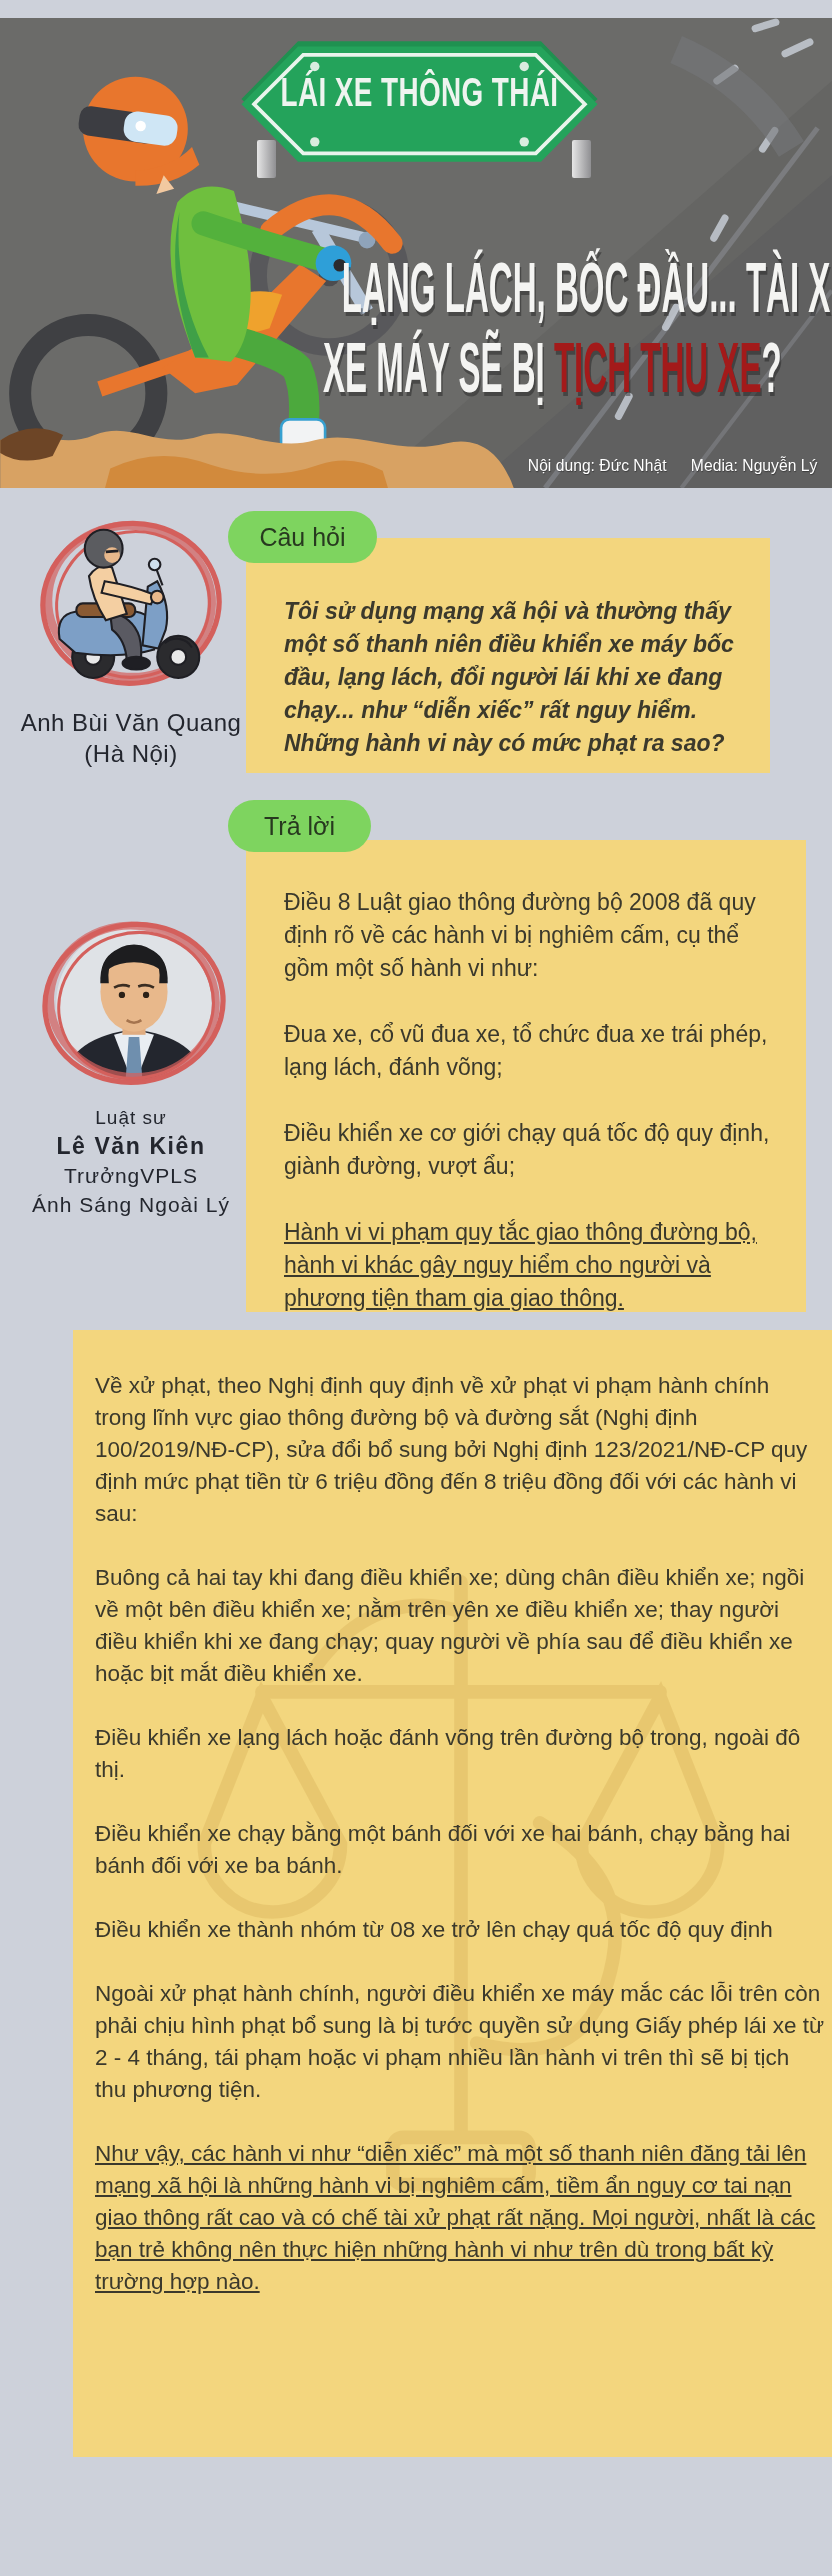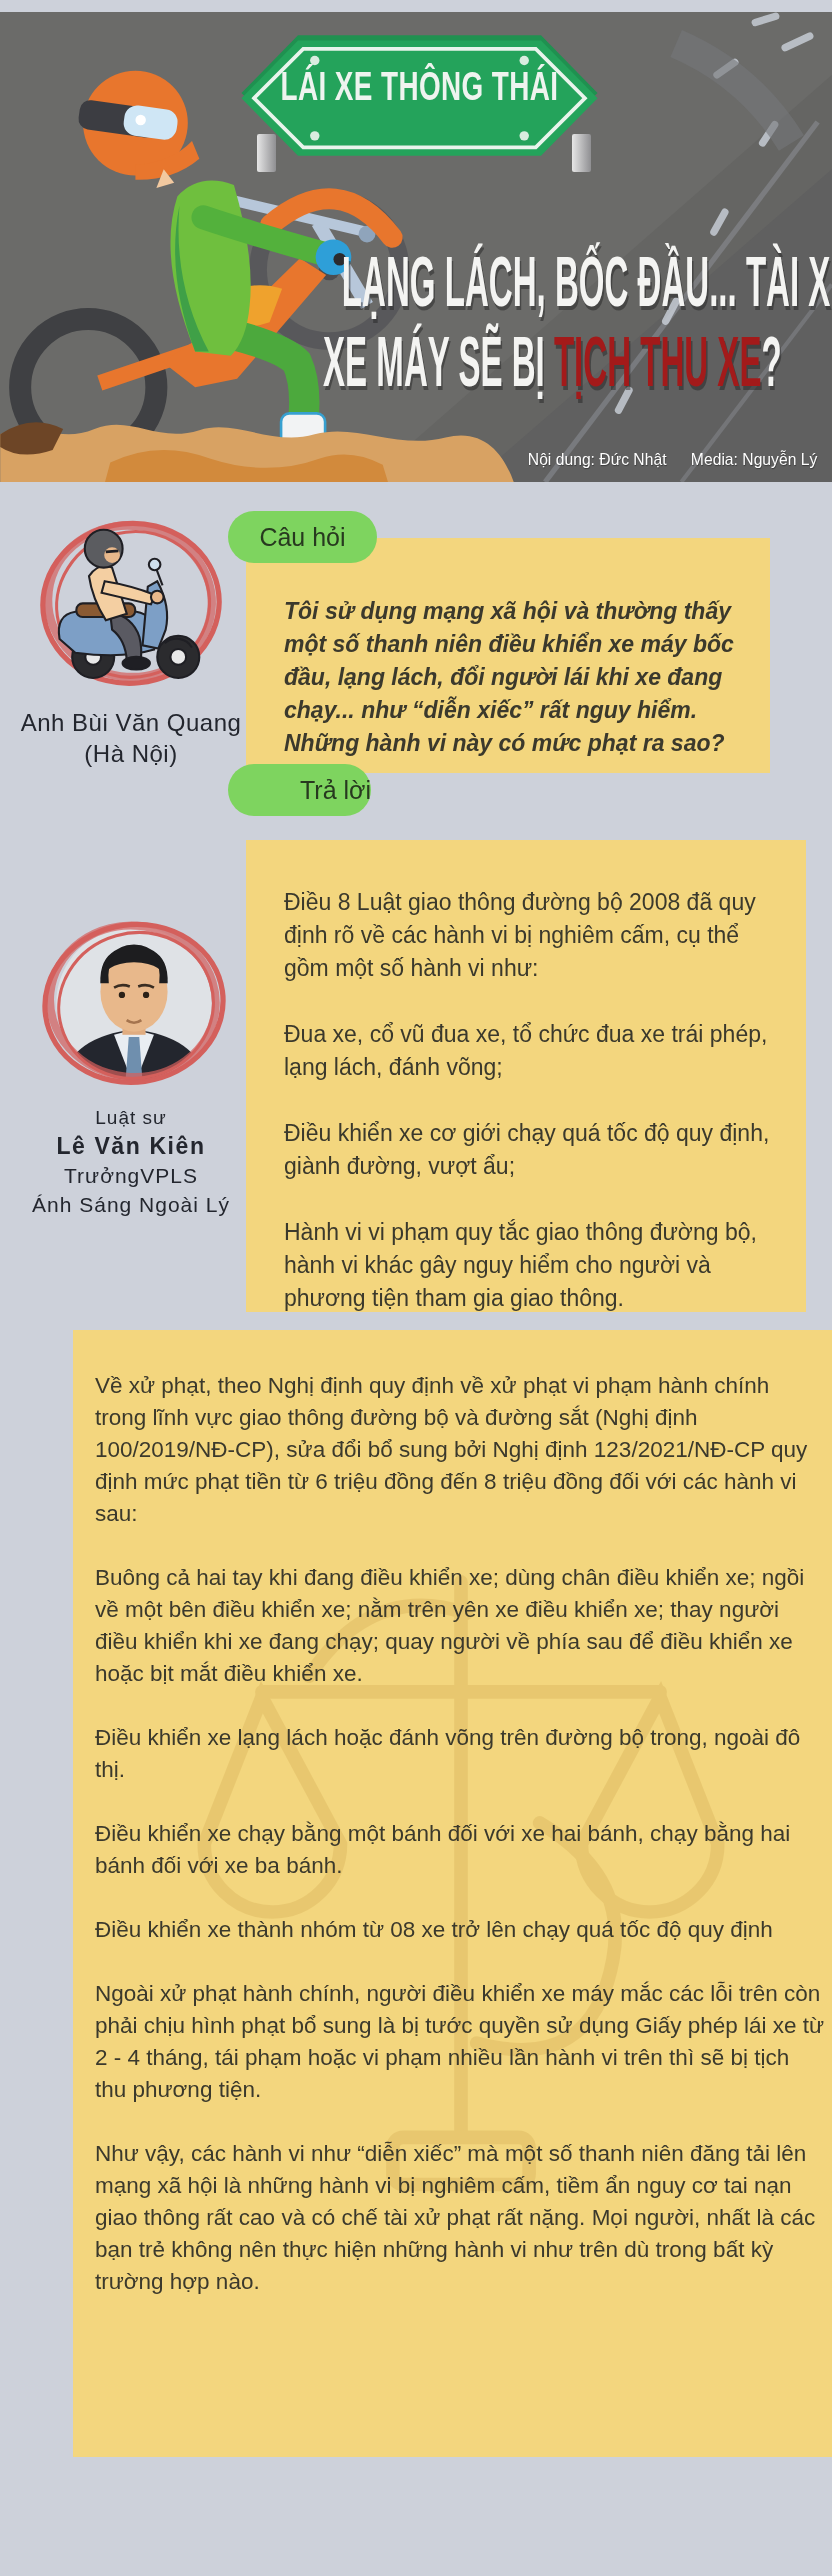--- a/index.html
+++ b/index.html
@@ -7,21 +7,21 @@
     --body-bg:#cdd1da; --card-yellow:#f3d67e; --badge-green:#7ed45f;
     --badge-text:#27391f; --sign-green:#2aa45e; --sign-green-dark:#1d8a4c;
     --title-white:#f4f4f2; --title-red:#a31a1a; --text-dark:#3b392c;
     --name-text:#23262e; --scribble-red:#d4605c;
   }
   html,body{margin:0;padding:0;background:#9aa0ab;}
   .page{position:relative;width:832px;height:2576px;background:var(--body-bg);
         overflow:hidden;font-family:"Liberation Sans",sans-serif;}
 
   
-  .header{position:absolute;left:0;top:12px;width:832px;height:470px;
+  .header{position:absolute;left:0;top:18px;width:832px;height:470px;
           background:var(--header-bg);overflow:hidden;}
   .header svg.deco{position:absolute;left:0;top:0;}
 
   .sign{position:absolute;left:236px;top:15.7px;width:367px;height:144px;}
   .sign-label{position:absolute;left:0;top:39px;width:367px;text-align:center;
       color:#eef4ef;font-weight:bold;font-size:34px;letter-spacing:0.5px;
       transform:scale(0.82,1.18);transform-origin:50% 50%;white-space:nowrap;}
   .post{position:absolute;top:122px;width:19px;height:38px;
       background:linear-gradient(90deg,#e6e6e6,#8f8f92);border-radius:2.1px;}
   .post.left{left:257px}.post.right{left:572px}
@@ -36,27 +36,27 @@
 
   .credits{position:absolute;right:14.7px;top:439px;color:#fff;font-size:15.7px;
       text-shadow:0.5px 0.5px 1px rgba(0,0,0,.4);}
   .credits span{margin-left:20px;}
 
   
   .pill{position:absolute;height:52px;background:var(--badge-green);
       border-radius:26px;color:var(--badge-text);font-size:25px;
       display:flex;align-items:center;justify-content:center;z-index:3;}
   .pill-q{left:228px;top:511px;width:149px;}
-  .pill-a{left:228px;top:764px;width:143px;justify-content:flex-end;}
+  .pill-a{left:228px;top:800px;width:143px;}
 
   
   .card{position:absolute;background:var(--card-yellow);color:var(--text-dark);
       overflow:hidden;z-index:2;}
   .card p{margin:0 0 33px 0;}
-  .card p:last-child{margin-bottom:0;}
+  .card p:last-child{margin-bottom:0;text-decoration:underline;}
   .card-q{left:246px;top:538px;width:524px;height:235px;}
   .card-q .inner{padding:57px 34px 0 38px;font-size:23px;line-height:33px;
       font-style:italic;font-weight:bold;}
   .card-a{left:246px;top:840px;width:560px;height:472px;}
   .card-a .inner{padding:46px 32.5px 0 38px;font-size:23px;line-height:33px;}
   .card-big{left:29px;top:1330px;width:777px;height:1127px;margin-left:44px;}
   .card-big .inner{position:relative;z-index:1;padding:40px 24px 0 22px;
       font-size:22.5px;line-height:32px;}
   .card-big p{margin:0 0 32px 0;}
   .watermark{position:absolute;left:110px;top:189px;z-index:0;opacity:.45;}

